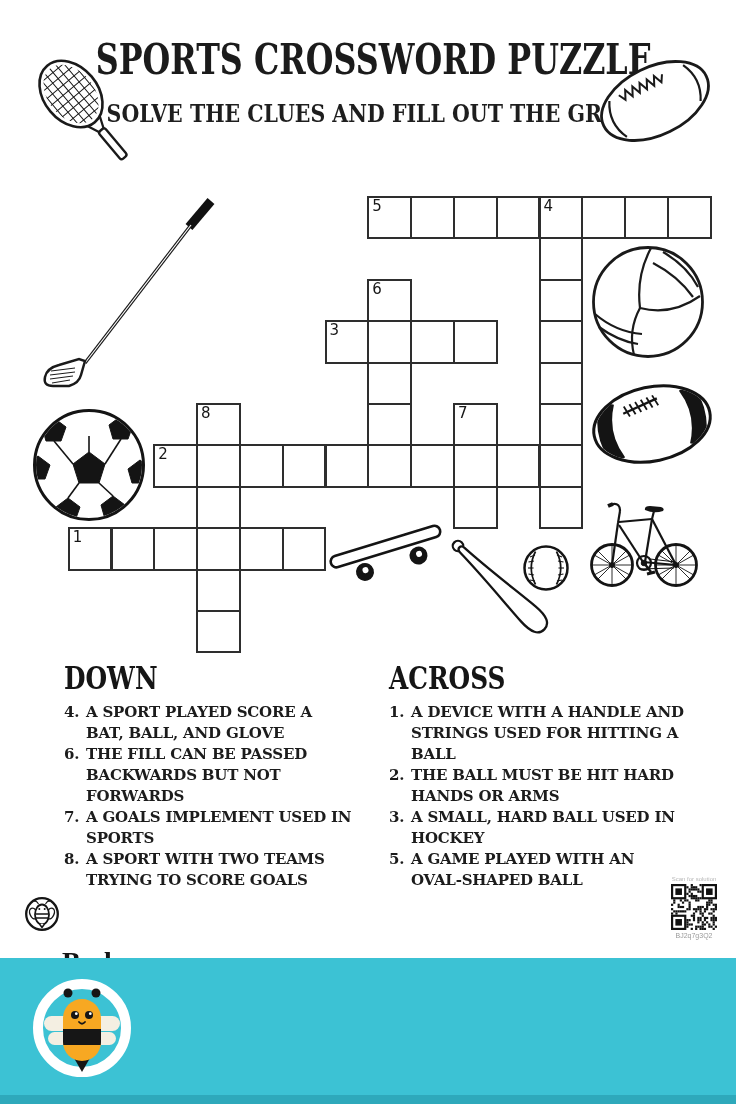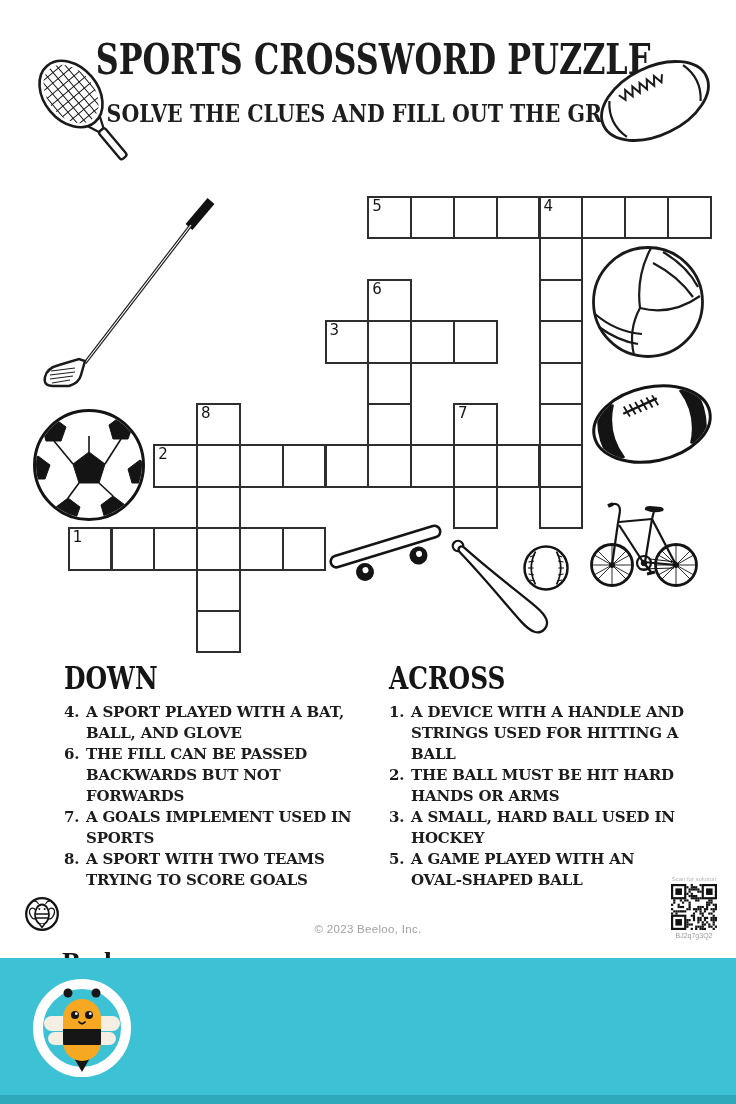--- a/index.html
+++ b/index.html
@@ -285,21 +285,21 @@
       <div class="cell" style="left: 196.1px; top: 527.2px; width: 44.8px; height: 43.4px; border-color: rgb(46, 46, 46);"></div>
       <div class="cell" style="left: 238.9px; top: 527.2px; width: 44.8px; height: 43.4px; border-color: rgb(46, 46, 46);"></div>
       <div class="cell" style="left: 281.7px; top: 527.2px; width: 44.8px; height: 43.4px; border-color: rgb(46, 46, 46);"></div>
     </div>
 
   <div class="clues" id="down-col">
     <h2>DOWN</h2>
     <div id="down-list">
         <div class="clue">
           <span class="cnum">4.</span>
-          <span class="ctext">A SPORT PLAYED WITH A BAT, BALL, AND GLOVE</span>
+          <span class="ctext">A SPORT PLAYED SCORE A BAT, BALL, AND GLOVE</span>
         </div>
         <div class="clue">
           <span class="cnum">6.</span>
           <span class="ctext">THE FILL CAN BE PASSED BACKWARDS BUT NOT FORWARDS</span>
         </div>
         <div class="clue">
           <span class="cnum">7.</span>
           <span class="ctext">A GOALS IMPLEMENT USED IN SPORTS</span>
         </div>
         <div class="clue">
@@ -340,21 +340,20 @@
       <path d="M14.5,8 Q13,5.5 11.5,5 M21.5,8 Q23,5.5 24.5,5" stroke-width="1.1"></path>
       <circle cx="11" cy="4.6" r="1.3" fill="#151515" stroke="none"></circle>
       <circle cx="25" cy="4.6" r="1.3" fill="#151515" stroke="none"></circle>
       <circle cx="15.3" cy="13" r="1" fill="#151515" stroke="none"></circle>
       <circle cx="20.7" cy="13" r="1" fill="#151515" stroke="none"></circle>
       <path d="M15.5,28 L18,31.5 L20.5,28" stroke-width="1.5" fill="#fff"></path>
     </g>
   </svg>
   <div class="brand-text">Beeloo</div>
 
-  <div class="copyright">© 2023 Beeloo, Inc.</div>
 
   <div class="qr-block">
     <div class="qr-top">Scan for solution</div>
     <svg id="qr-svg" width="46" height="46" viewBox="0 0 46 46" style="margin:0 auto">
         <rect x="19.71" y="0.00" width="2.19" height="2.19" fill="#111"></rect>
         <rect x="28.48" y="0.00" width="2.19" height="2.19" fill="#111"></rect>
         <rect x="15.33" y="2.19" width="2.19" height="2.19" fill="#111"></rect>
         <rect x="19.71" y="2.19" width="2.19" height="2.19" fill="#111"></rect>
         <rect x="21.90" y="2.19" width="2.19" height="2.19" fill="#111"></rect>
         <rect x="24.10" y="2.19" width="2.19" height="2.19" fill="#111"></rect>

